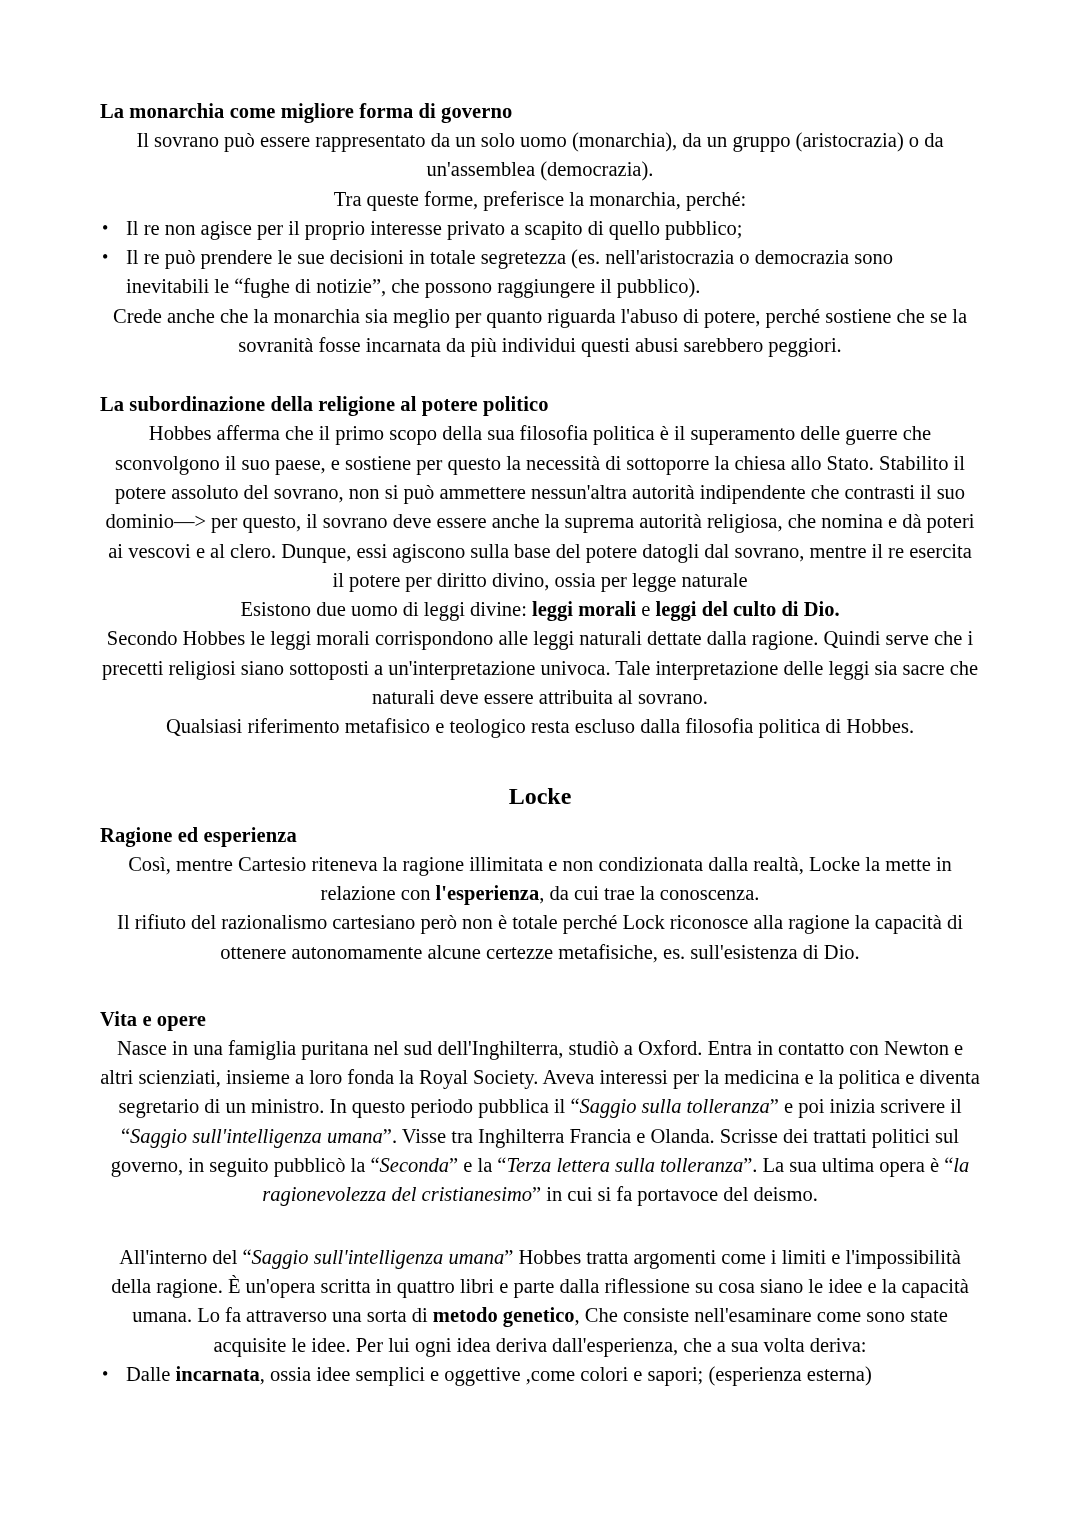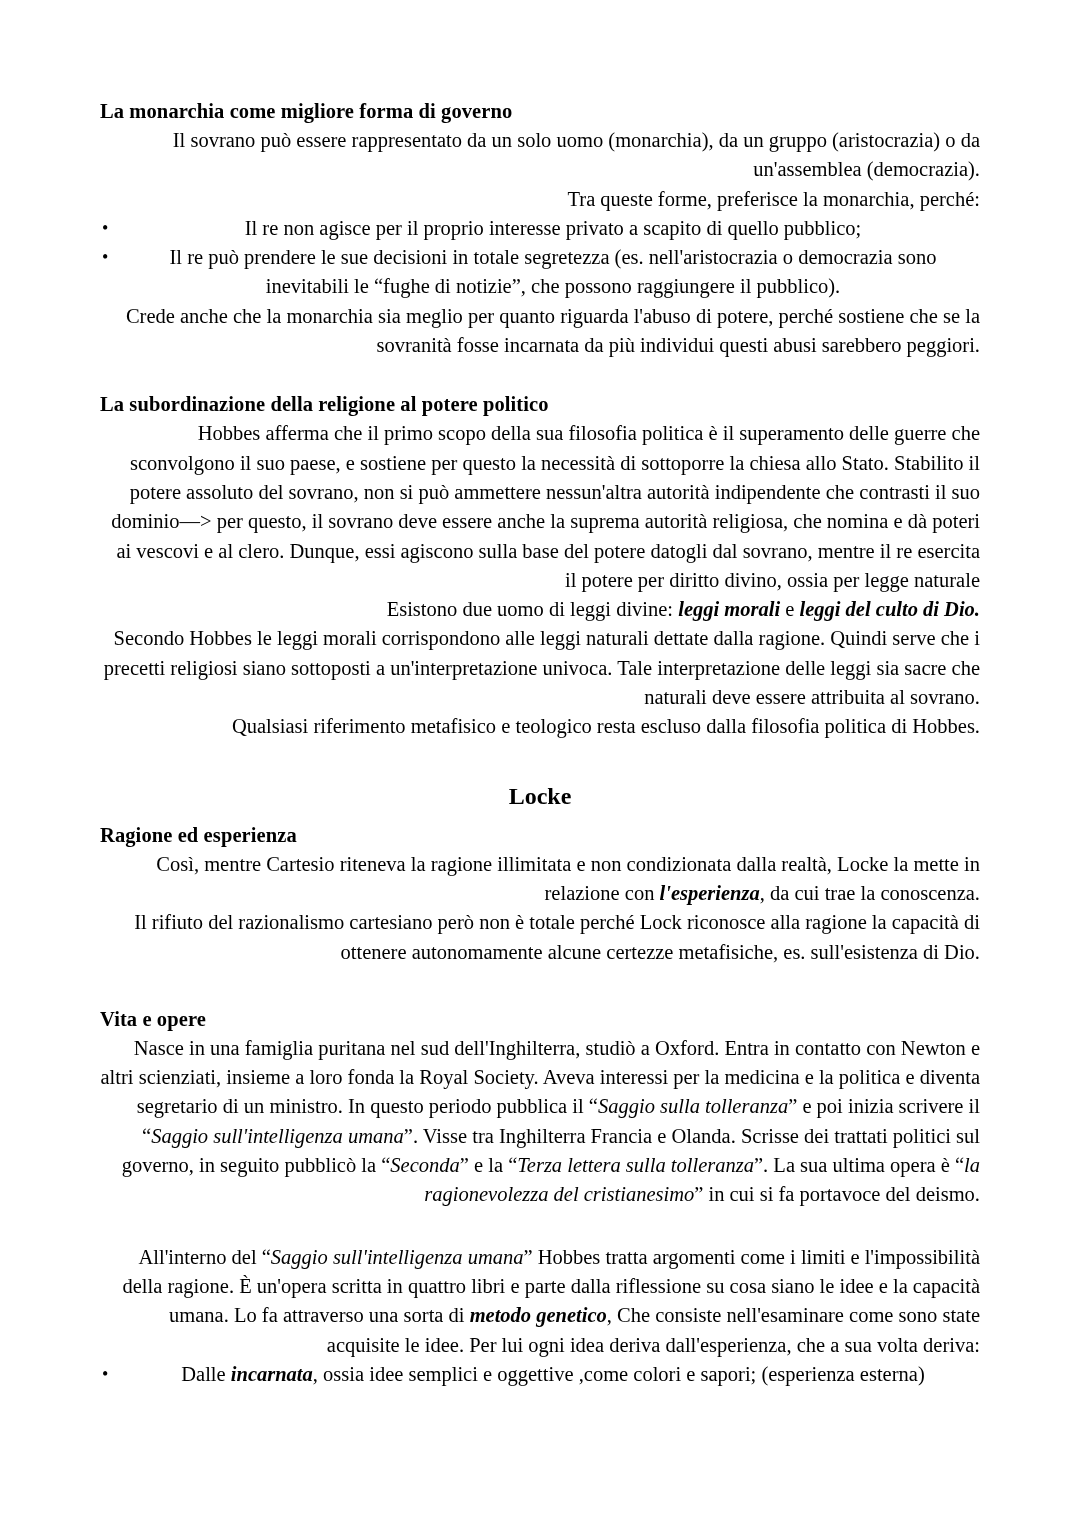--- a/index.html
+++ b/index.html
@@ -39,49 +39,48 @@
     line-height: 34px;
     margin: 8px;
     padding: 0;
     text-align: center;
   }
   p.para {
     font-size: 20.5px;
     line-height: 29.3px;
     margin: 0;
     padding: 0;
-    text-align: right;
+    text-align: center;
   }
   ul.bullets {
     list-style: none;
     margin: 0;
     padding: 0;
   }
   ul.bullets li {
     font-size: 20.5px;
     line-height: 29.3px;
     margin: 0;
     padding: 0 0 0 26px;
     position: relative;
-    text-align: center;
   }
   ul.bullets li::before {
     content: "\2022";
     position: absolute;
     left: 2px;
     top: 0;
     font-size: 18px;
   }
   .gap-sm { height: 29px; }
   .gap-md { height: 30px; }
   .gap-lg { height: 33px; }
   .gap-xl { height: 38px; }
   b, strong { font-weight: bold; }
   i, em { font-style: italic; }
-  .bi { font-weight: bold; font-style: italic; }
+  .bi { font-weight: bold; }
 </style>
 </head>
 <body>
 
 <div class="page">
   <div class="doc-body">
 
     <h2 class="section-heading">La monarchia come migliore forma di governo</h2>
     <p class="para">Il sovrano può essere rappresentato da un solo uomo (monarchia), da un gruppo (aristocrazia) o da un'assemblea (democrazia).</p>
     <p class="para">Tra queste forme, preferisce la monarchia, perché:</p>

